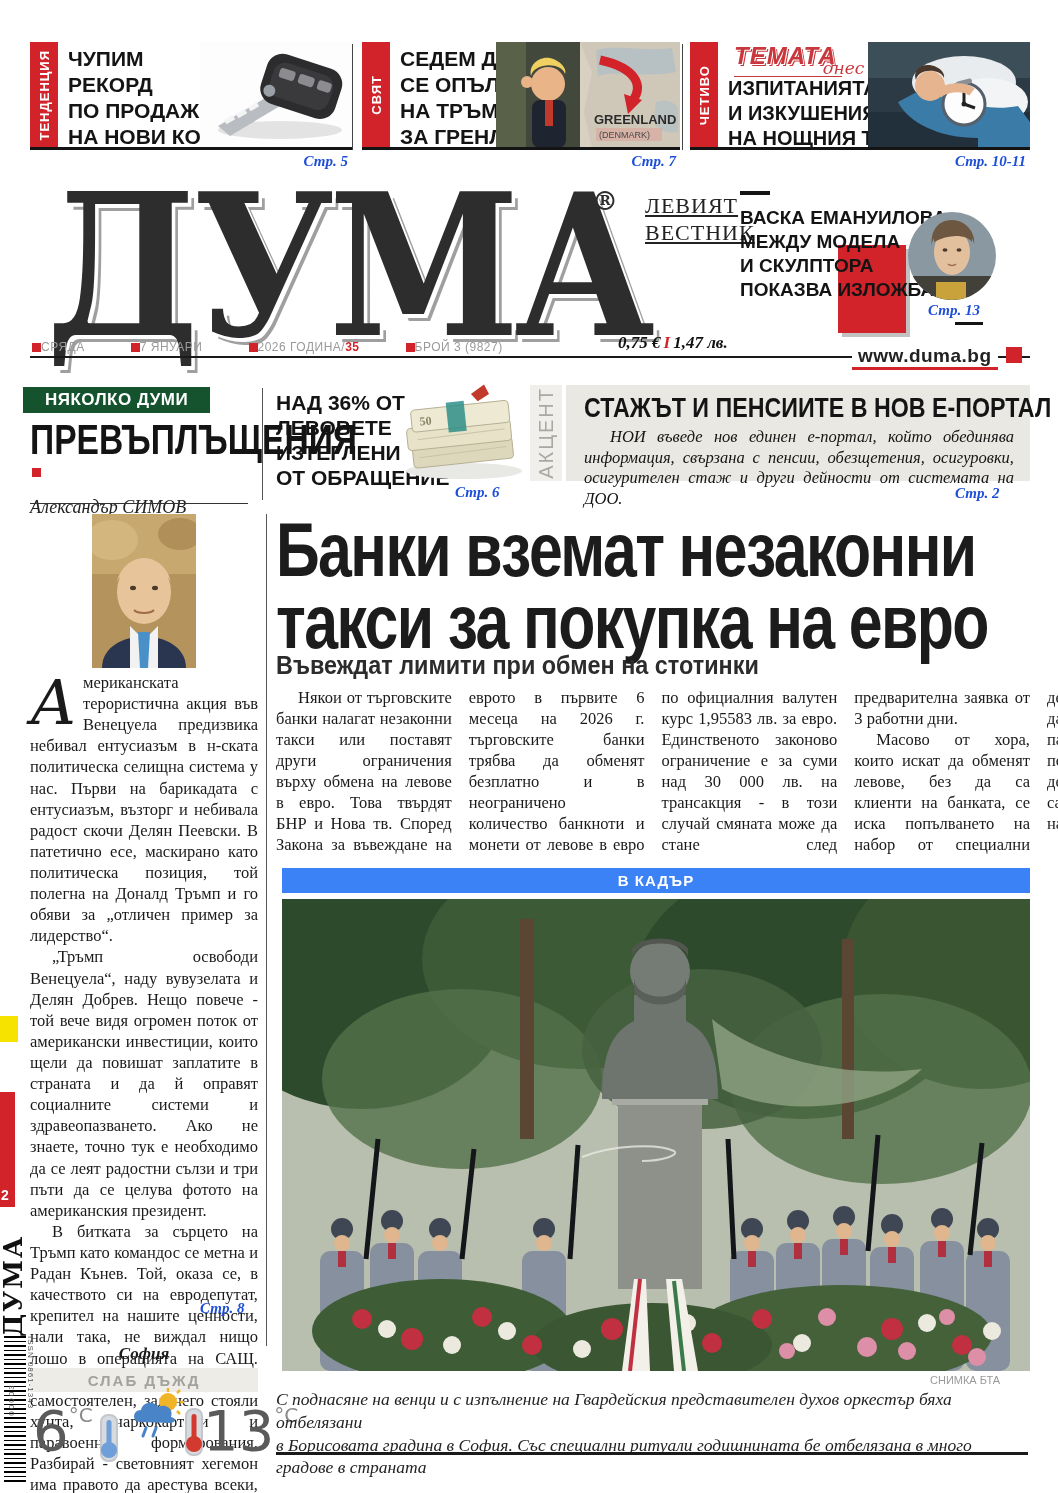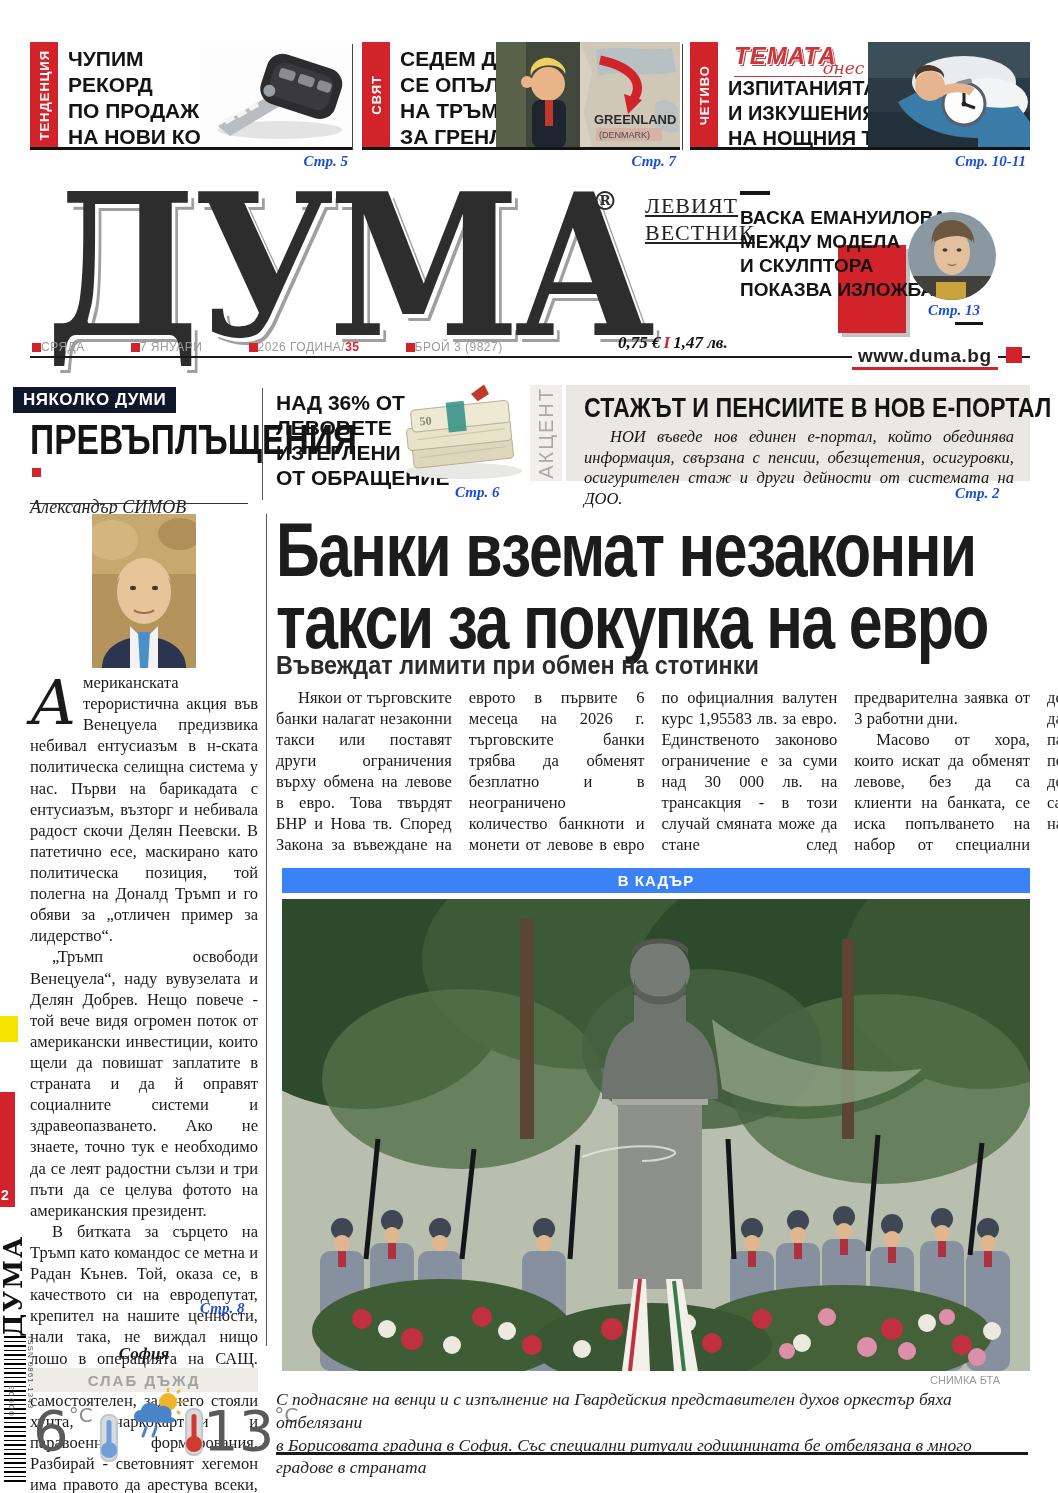--- a/index.html
+++ b/index.html
@@ -46,22 +46,22 @@
 
   
   #cult-dash1{position:absolute;left:740px;top:191px;width:30px;height:4px;background:#141414;}
   #cult-head{position:absolute;left:740px;top:206px;white-space:pre-line;
              font:bold 19px/24px "Liberation Sans",sans-serif;color:#141414;}
   #cult-photo{position:absolute;left:908px;top:212px;width:88px;height:88px;border-radius:50%;overflow:hidden;}
   #cult-page{position:absolute;left:928px;top:302px;}
   #cult-dash2{position:absolute;left:955px;top:322px;width:28px;height:3px;background:#141414;}
 
   
-  #opinion-badge{position:absolute;left:13px;top:387px;background:#0f172a;color:#fff;
-        font:bold 17px "Liberation Sans",sans-serif;padding:3px 10px;letter-spacing:.5px;}
+  #opinion-badge{position:absolute;left:23px;top:387px;background:#14532d;color:#fff;
+        font:bold 17px "Liberation Sans",sans-serif;padding:3px 22px;letter-spacing:.5px;}
   #opinion-title{position:absolute;left:30px;top:416px;font:bold 42px "Liberation Sans",sans-serif;
         color:#141414;transform:scaleX(.80);transform-origin:0 0;white-space:nowrap;}
   #opinion-bullet{position:absolute;left:32px;top:468px;width:9px;height:9px;background:#d2232a;}
   #opinion-author{position:absolute;left:30px;top:479px;font:italic 18px "Liberation Serif",serif;color:#222;margin-top:18px;}
   #opinion-rule{position:absolute;left:30px;top:503px;width:218px;height:1px;background:#333;}
   .vline{position:absolute;width:1px;background:#555;}
 
   #money-head{position:absolute;left:276px;top:390px;white-space:pre-line;
         font:bold 21px/25px "Liberation Sans",sans-serif;color:#141414;}
   #money-img{position:absolute;left:398px;top:383px;}

